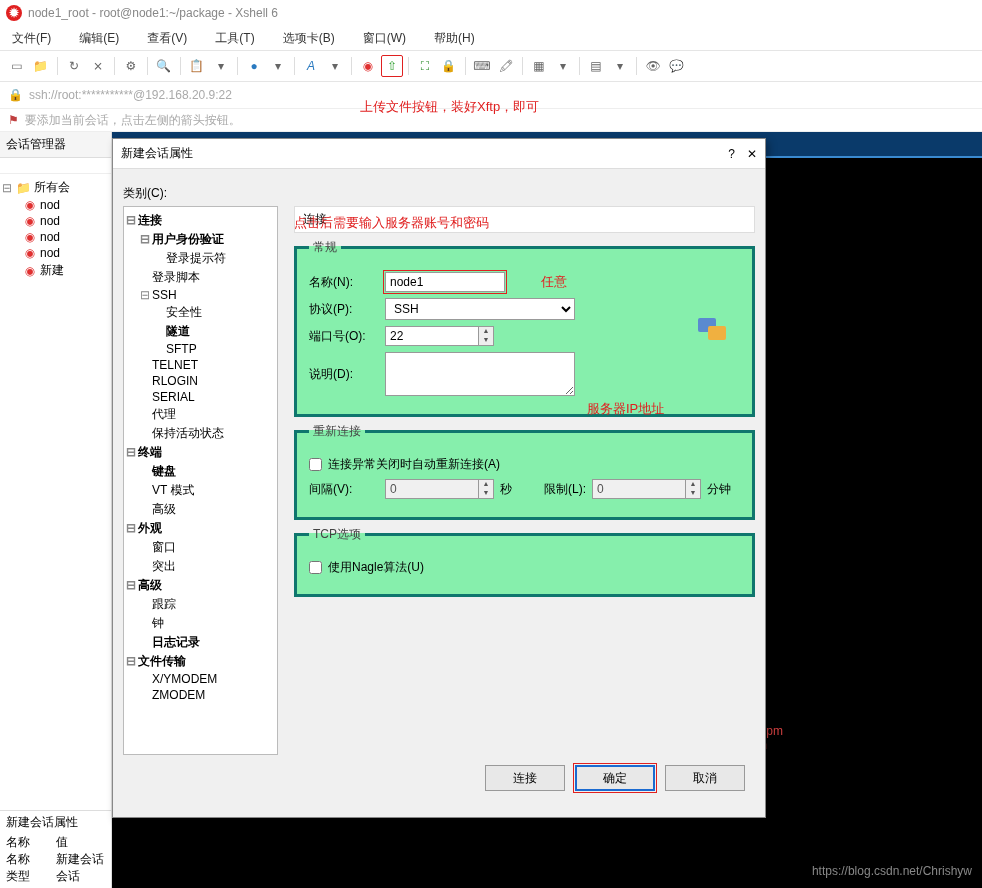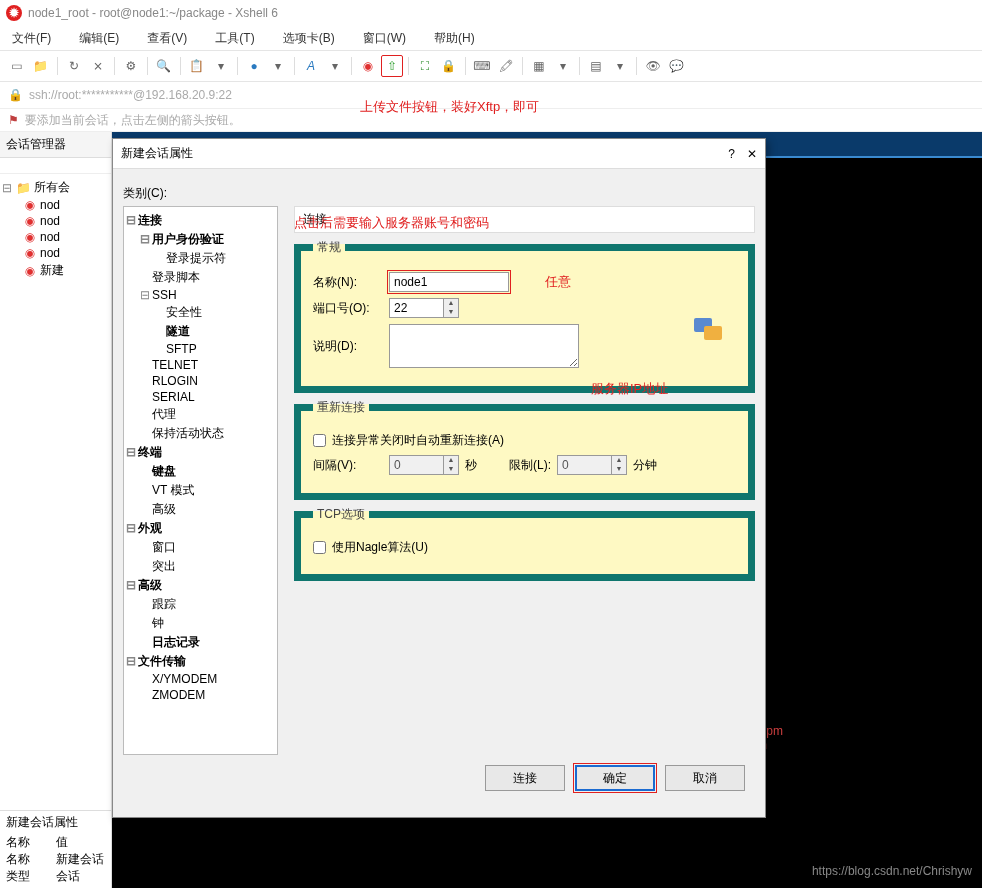--- a/index.html
+++ b/index.html
@@ -39,27 +39,27 @@
   .cat-label{margin-bottom:4px}
   .dlg-split{flex:1;display:flex;gap:16px;overflow:hidden}
   .cat-tree{width:155px;border:1px solid #bbb;background:#fff;padding:4px 2px;overflow:auto}
   .cat-tree .node{padding:1px 0;white-space:nowrap}
   .cat-tree .node.bold{font-weight:bold}
   .cat-tree .indent1{padding-left:14px}
   .cat-tree .indent2{padding-left:28px}
   .expander{display:inline-block;width:10px;text-align:center;color:#888;margin-right:2px}
   .form-pane{flex:1;display:flex;flex-direction:column;gap:6px}
   .pane-title{background:#fff;border:1px solid #ddd;padding:4px 8px}
-  fieldset{border:7px solid #0f766e;padding:10px 12px 12px;background:#fef9c3}
+  fieldset{border:3px solid #0f766e;padding:10px 12px 12px;background:#86efac}
   legend{padding:0 4px;color:#444}
   .frow{display:flex;align-items:center;margin:6px 0;gap:6px}
   .flabel{width:70px}
   input[type=text],select,textarea{border:1px solid #999;background:#fff;padding:2px 4px;font-size:12px}
   .spinner{display:flex}
-  .spinner input{width:54px;border-right:none}
+  .spinner input{width:93px;border-right:none}
   .spinbtns{display:flex;flex-direction:column;border:1px solid #999;width:16px}
   .spinbtns div{flex:1;font-size:7px;text-align:center;line-height:8px;color:#555;background:#eee}
   .redbox{outline:1px solid #e02020;outline-offset:1px}
   .bluebox{outline:1px solid #3a6ad0;outline-offset:1px}
   .dlg-buttons{display:flex;justify-content:flex-end;gap:10px;padding:10px}
   .dlg-buttons button{width:80px;height:26px;background:#e8e8e8;border:1px solid #999}
   .dlg-buttons button.primary{border:2px solid #1a6ad0}
   .conn-icon{width:32px;height:32px;position:absolute;right:24px;top:56px}
 </style>
 </head>
@@ -281,21 +281,25 @@
           <legend>常规</legend>
           <svg class="conn-icon" viewBox="0 0 32 32">
               <rect x="2" y="6" width="18" height="14" fill="#5a8ad0" rx="2"></rect>
               <rect x="12" y="14" width="18" height="14" fill="#f0b040" rx="2"></rect>
             </svg>
           <div class="frow">
             <div class="flabel">名称(N):</div>
             <input type="text" class="redbox" style="width: 120px;" value="node1">
             <span class="annot" style="position:static;margin-left:30px">任意</span>
           </div>
-          <div class="annot" style="left:290px;top:124px">服务器IP地址</div>
+          <div class="frow">
+            <div class="flabel">协议(P):</div>
+            <select style="width:190px"><option>SSH</option></select>
+          </div>
+          <div class="annot" style="left:290px;top:144px">服务器IP地址</div>
           <div class="frow">
             <div class="flabel">端口号(O):</div>
             <div class="spinner">
               <input type="text" value="22" style="">
               <div class="spinbtns">
                   <div>▲</div>
                   <div>▼</div>
                 </div>
             </div>
           </div>

